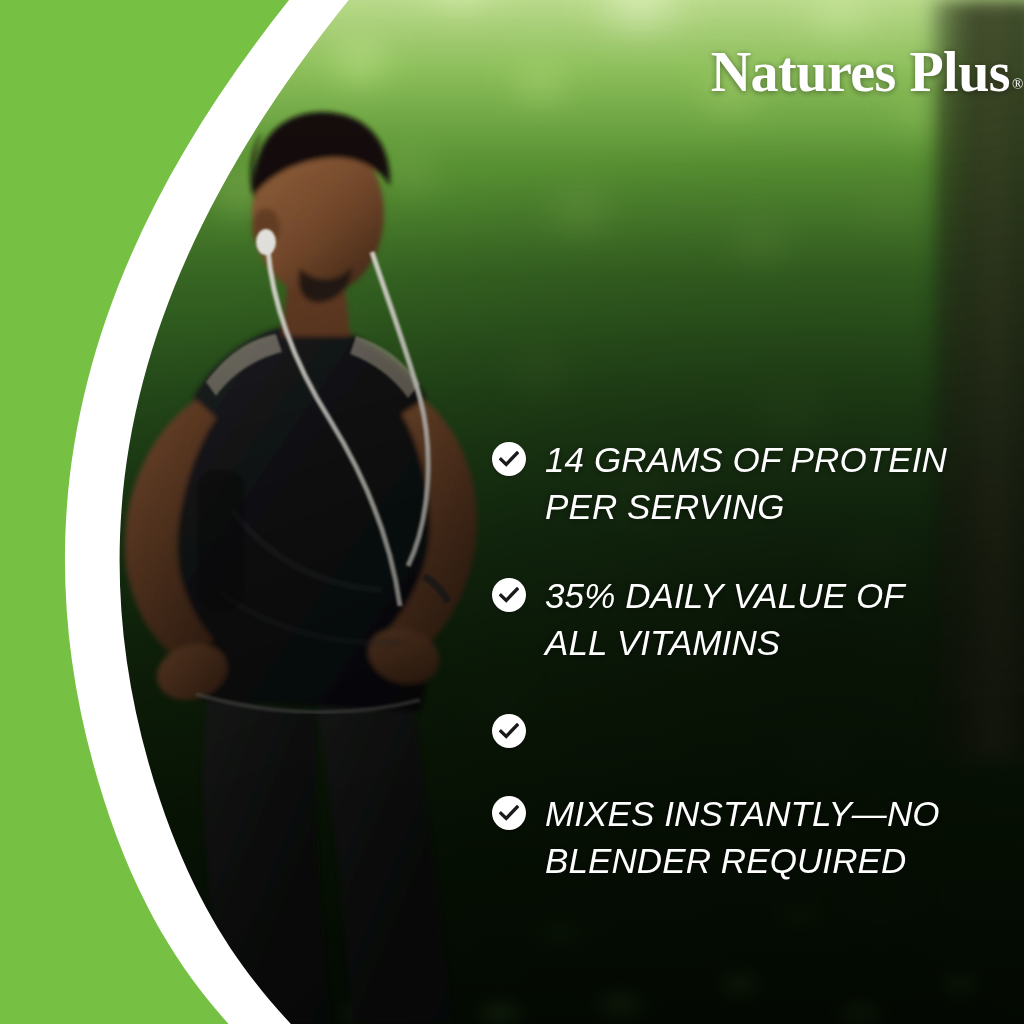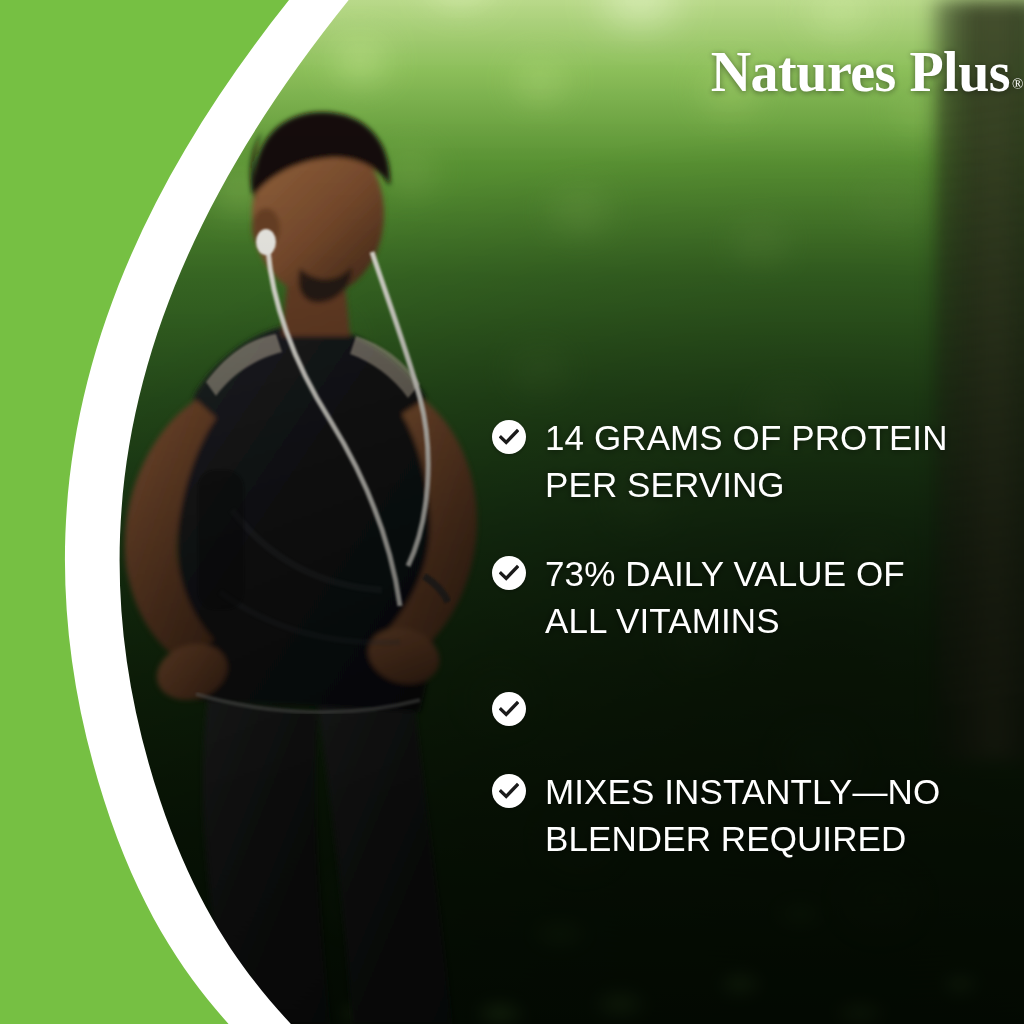--- a/index.html
+++ b/index.html
@@ -159,22 +159,23 @@
     position: relative;
     top: -2px;
     left: 2px;
     font-weight: 400;
   }
 
   
   .bullets {
     position: absolute;
     left: 492px;
-    top: 414px;
+    top: 436px;
     width: 500px;
+    font-style: italic;
   }
   .bullet-row {
     display: flex;
     align-items: flex-start;
     margin-bottom: 42px;
   }
   .bullet-row:last-child { margin-bottom: 6px; }
   .check-badge {
     flex: 0 0 auto;
     width: 34px;
@@ -316,21 +317,21 @@
       <span class="bullet-text">14 GRAMS OF PROTEIN
 PER SERVING</span>
     </div>
 
     <div class="bullet-row">
       <span class="check-badge">
         <svg width="20" height="18" viewBox="0 0 20 18" aria-hidden="true">
           <path d="M2 9.4 L7.2 14.4 L18 3.2" stroke="#1a1a1a" stroke-width="3.4" fill="none" stroke-linecap="square" stroke-linejoin="miter"></path>
         </svg>
       </span>
-      <span class="bullet-text">73% DAILY VALUE OF
+      <span class="bullet-text">35% DAILY VALUE OF
 ALL VITAMINS</span>
     </div>
 
     <div class="bullet-row">
       <span class="check-badge">
         <svg width="20" height="18" viewBox="0 0 20 18" aria-hidden="true">
           <path d="M2 9.4 L7.2 14.4 L18 3.2" stroke="#1a1a1a" stroke-width="3.4" fill="none" stroke-linecap="square" stroke-linejoin="miter"></path>
         </svg>
       </span>
     </div>

